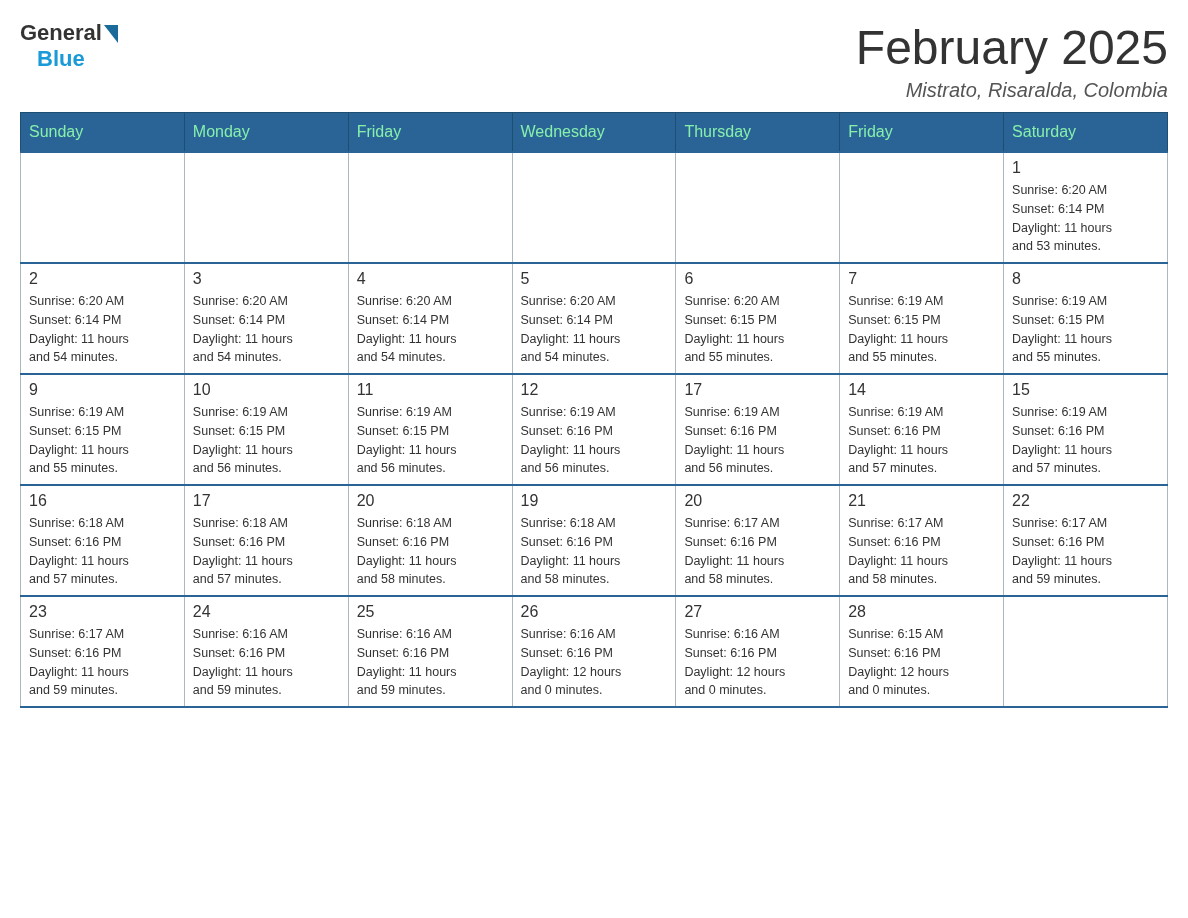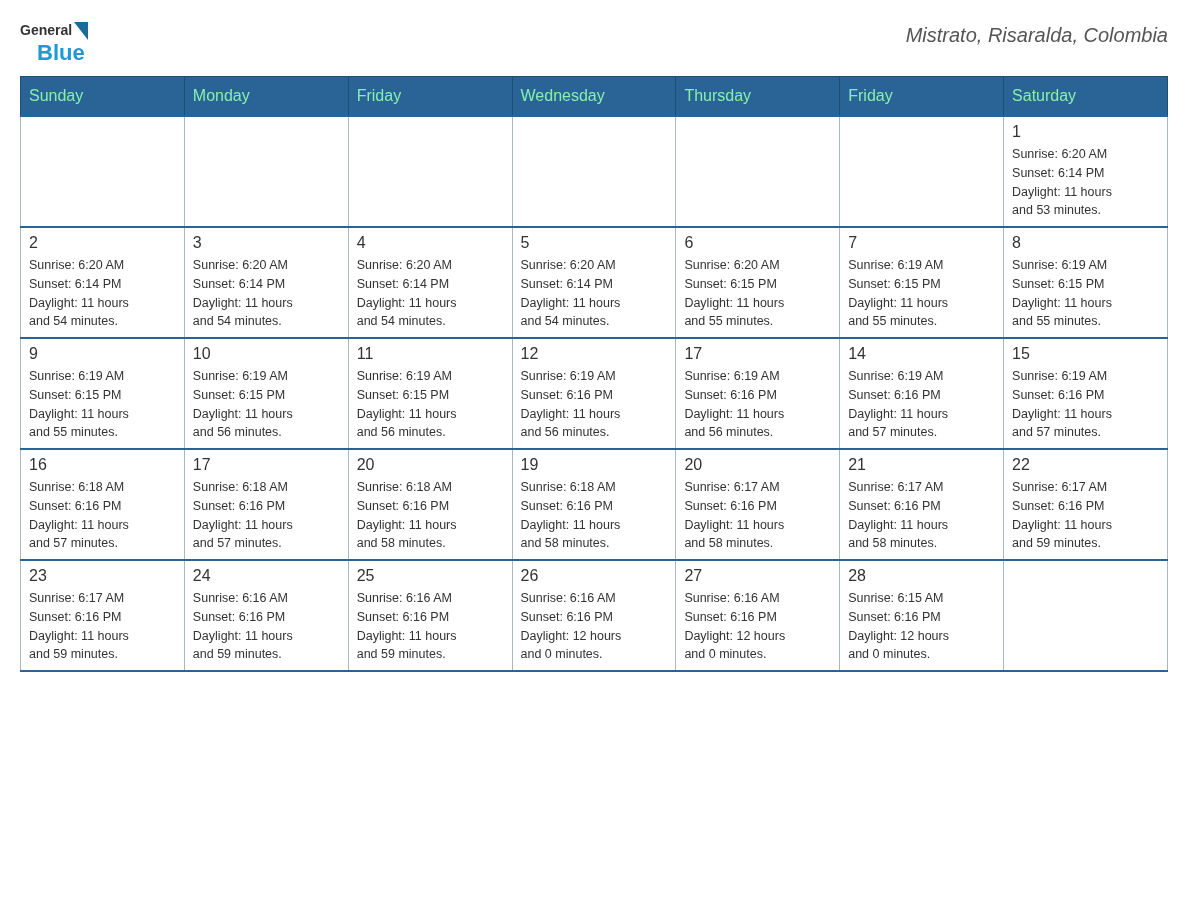--- a/index.html
+++ b/index.html
@@ -19,21 +19,21 @@
     .logo {
       display: flex;
       flex-direction: column;
       align-items: flex-start;
     }
     .logo-top {
       display: flex;
       align-items: center;
     }
     .logo-general {
-      font-size: 14px;
+      font-size: 22px;
       font-weight: bold;
       color: #333;
     }
     .logo-arrow {
       width: 0;
       height: 0;
       border-left: 14px solid transparent;
       border-right: 0px solid transparent;
       border-top: 18px solid #1a6b9a;
       margin-left: 2px;
@@ -107,20 +107,21 @@
 
 <div class="header">
   <div class="logo">
     <div class="logo-top">
       <span class="logo-general">General</span>
       <div class="logo-arrow"></div>
     </div>
     <span class="logo-blue">Blue</span>
   </div>
   <div class="title-section">
+    <div class="month-title">February 2025</div>
     <div class="location">Mistrato, Risaralda, Colombia</div>
   </div>
 </div>
 
 <table class="calendar">
   <thead>
     <tr>
     <th>Sunday</th>
         <th>Monday</th>
         <th>Friday</th>

